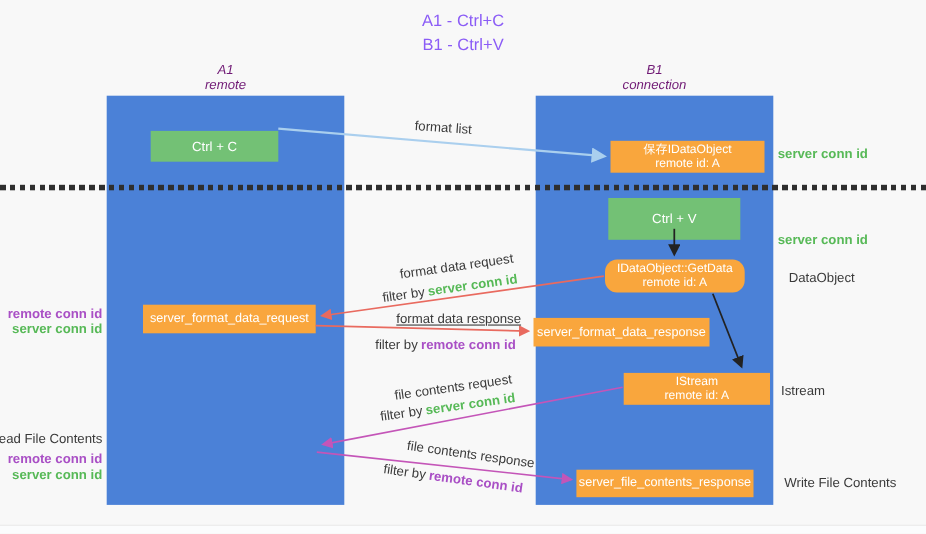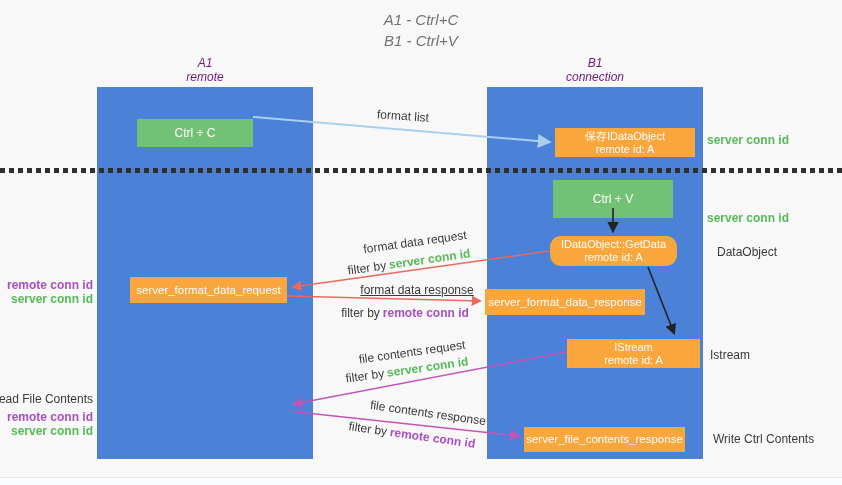--- a/index.html
+++ b/index.html
@@ -4,21 +4,21 @@
 <style>
   html,body{margin:0;padding:0;background:#f8f8f8;}
   #stage{
     position:relative;width:842px;height:485px;overflow:hidden;
     background:#f8f8f8;
     font-family:"Liberation Sans","DejaVu Sans",sans-serif;
     color:#333;
   }
   .abs{position:absolute;}
   
-  .title{left:0;right:0;top:9px;text-align:center;font-size:15px;line-height:21px;color:#737373;font-style:italic;}
+  .title{left:0;right:0;top:9px;text-align:center;font-size:15px;line-height:21px;color:#8b5cf6;}
   
   .lane-header{top:56px;width:216px;text-align:center;font-size:12px;line-height:14px;color:#701a75;font-style:italic;}
   .lane-header.left{left:97px;}
   .lane-header.right{left:487px;}
   
   .lane{top:87px;width:216px;height:372px;background:#4b81d7;}
   .lane.left{left:97px;}
   .lane.right{left:487px;}
   
   .dotline{left:0;top:168px;width:842px;height:5px;
@@ -155,21 +155,21 @@
     <line x1="287" y1="296" x2="480" y2="301" stroke="#e96a5f" stroke-width="1.5" marker-end="url(#mk-red)"></line>
     <line x1="648" y1="267" x2="674" y2="333" stroke="#222222" stroke-width="1.6" marker-end="url(#mk-black)"></line>
     <line x1="566" y1="352" x2="294" y2="404" stroke="#c455b8" stroke-width="1.5" marker-end="url(#mk-magenta)"></line>
     <line x1="288" y1="411" x2="519" y2="436" stroke="#c455b8" stroke-width="1.5" marker-end="url(#mk-magenta)"></line>
   </svg>
 
   <div class="abs side green-txt r-label-1">server conn id</div>
   <div class="abs side green-txt r-label-2">server conn id</div>
   <div class="abs side dark-txt r-label-3">DataObject</div>
   <div class="abs side dark-txt r-label-4">Istream</div>
-  <div class="abs side dark-txt r-label-5">Write Ctrl Contents</div>
+  <div class="abs side dark-txt r-label-5">Write File Contents</div>
 
   <div class="abs side left-side l-pair-1">
     <div class="purple-txt">remote conn id</div>
     <div class="green-txt">server conn id</div>
   </div>
   <div class="abs side left-side dark-txt l-read">Read File Contents</div>
   <div class="abs side left-side l-pair-2">
     <div class="purple-txt">remote conn id</div>
     <div class="green-txt">server conn id</div>
   </div>

